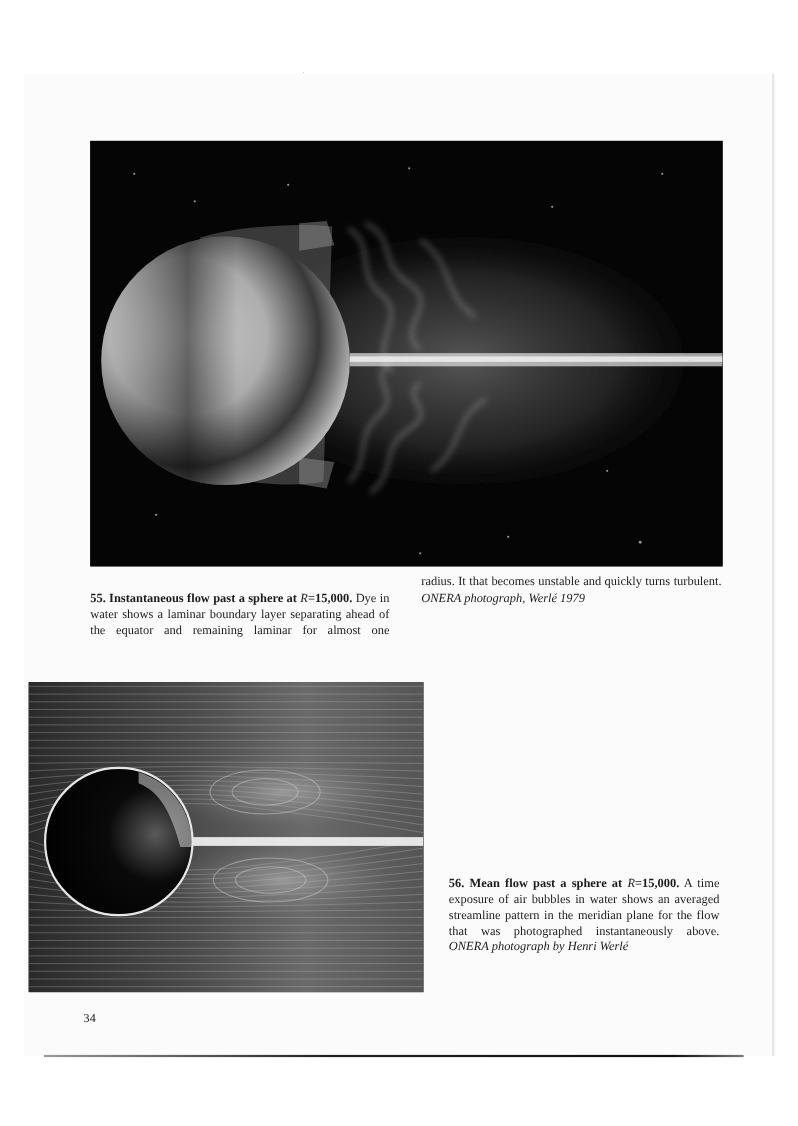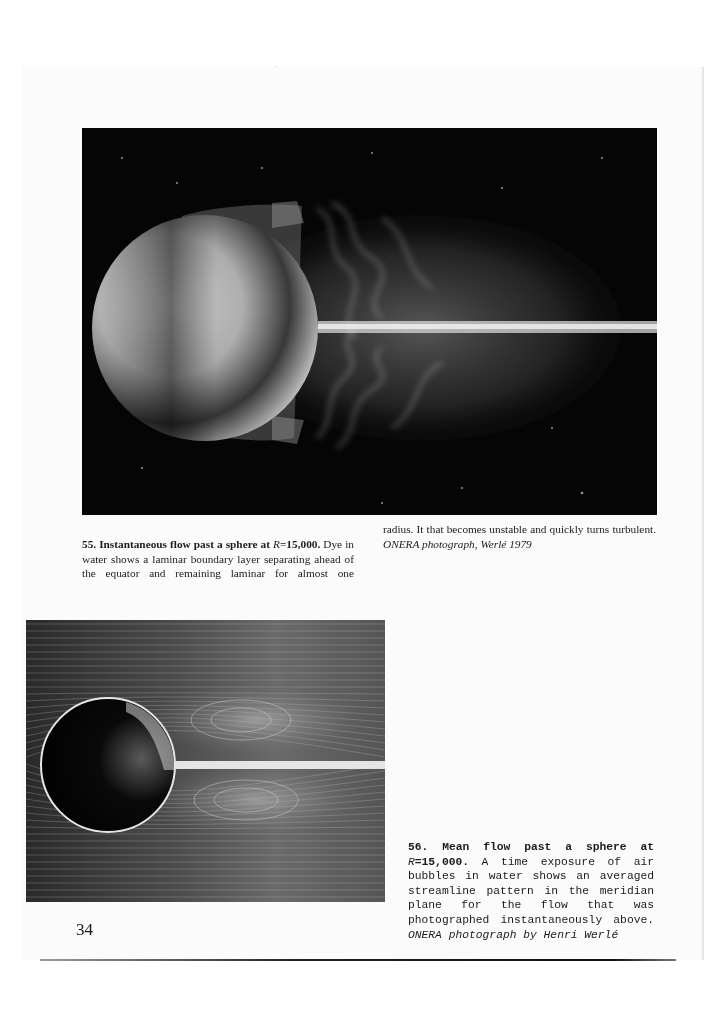--- a/index.html
+++ b/index.html
@@ -17,22 +17,22 @@
     #photo1 { left: 82px; top: 128px; width: 575px; height: 387px; }
     #photo2 { left: 26px; top: 620px; width: 359px; height: 282px; }
     .caption {
       position: absolute; font-size: 11.3px; line-height: 14.6px; text-align: justify;
       text-align-last: left; color: #1b1b1b;
     }
     .caption b { font-weight: bold; }
     .caption i { font-style: italic; }
     #cap55a { left: 82px; top: 509px; width: 272px; text-align-last: justify; margin-top: 28px; }
     #cap55b { left: 383px; top: 522px; width: 273px; }
-    #cap56  { left: 408px; top: 840px; width: 246px; font-family: Liberation Mono, monospace; }
-    .pagenum { position: absolute; left: 76px; top: 920px; font-size: 17px; }
+    #cap56  { left: 408px; top: 796px; width: 246px; }
+    .pagenum { position: absolute; left: 76px; top: 920px; font-size: 11px; }
     .rule {
       position: absolute; left: 40px; top: 959px; width: 636px; height: 2px;
       background: linear-gradient(to right, #9a9a9a, #222 40%, #111 90%, #777);
     }
   </style>
 </head>
 <body>
 
 <div class="page"></div>
 <div class="speck">·</div>

